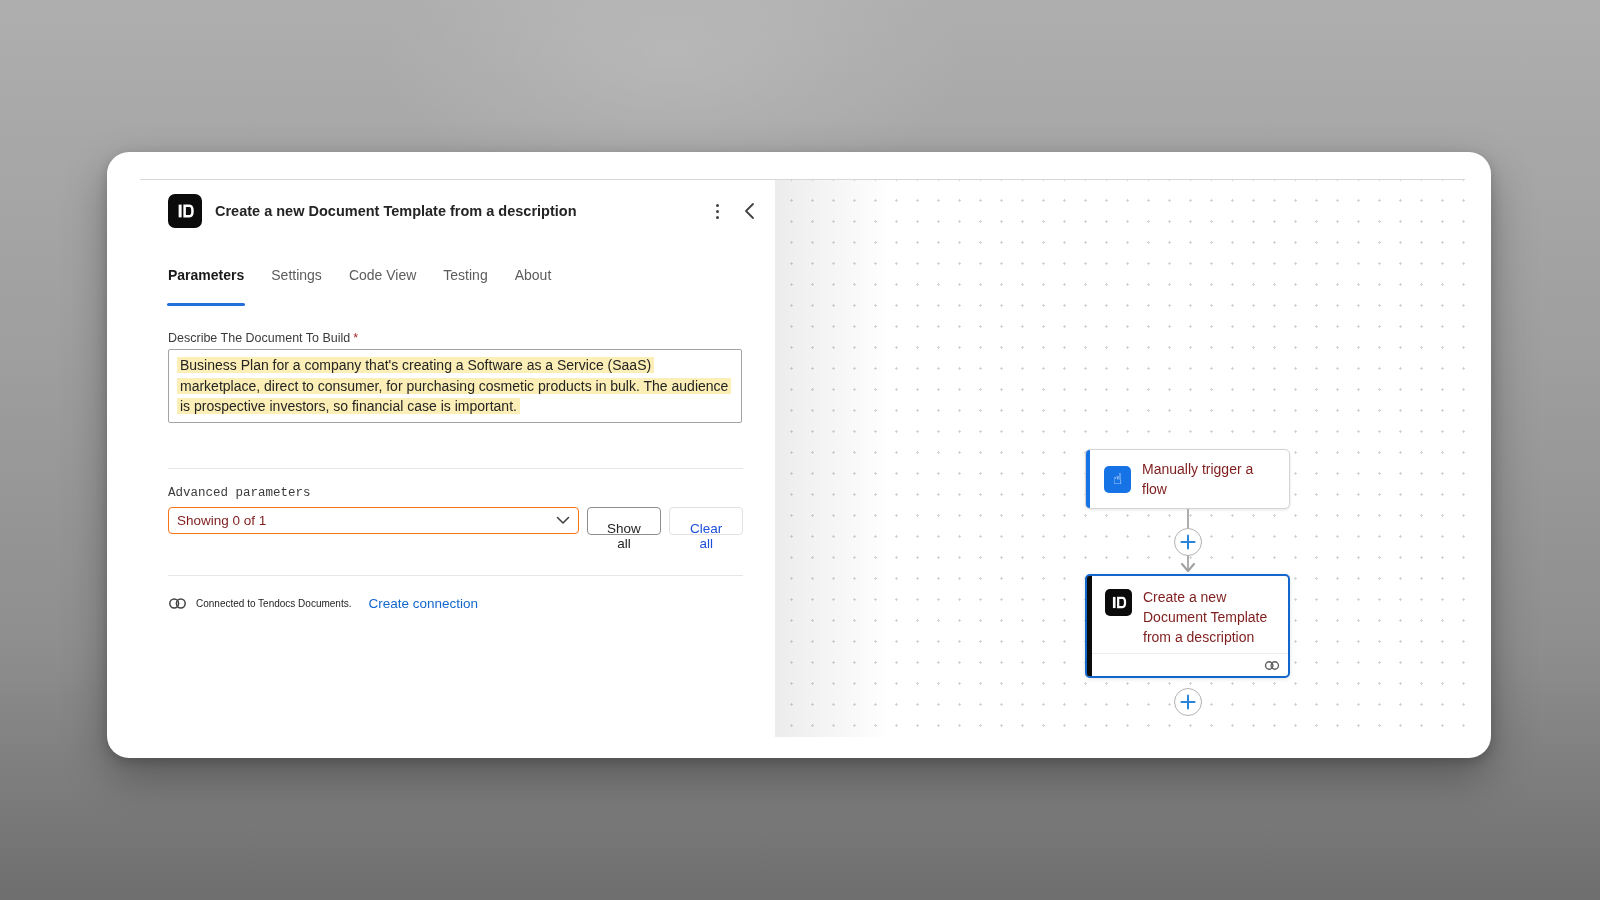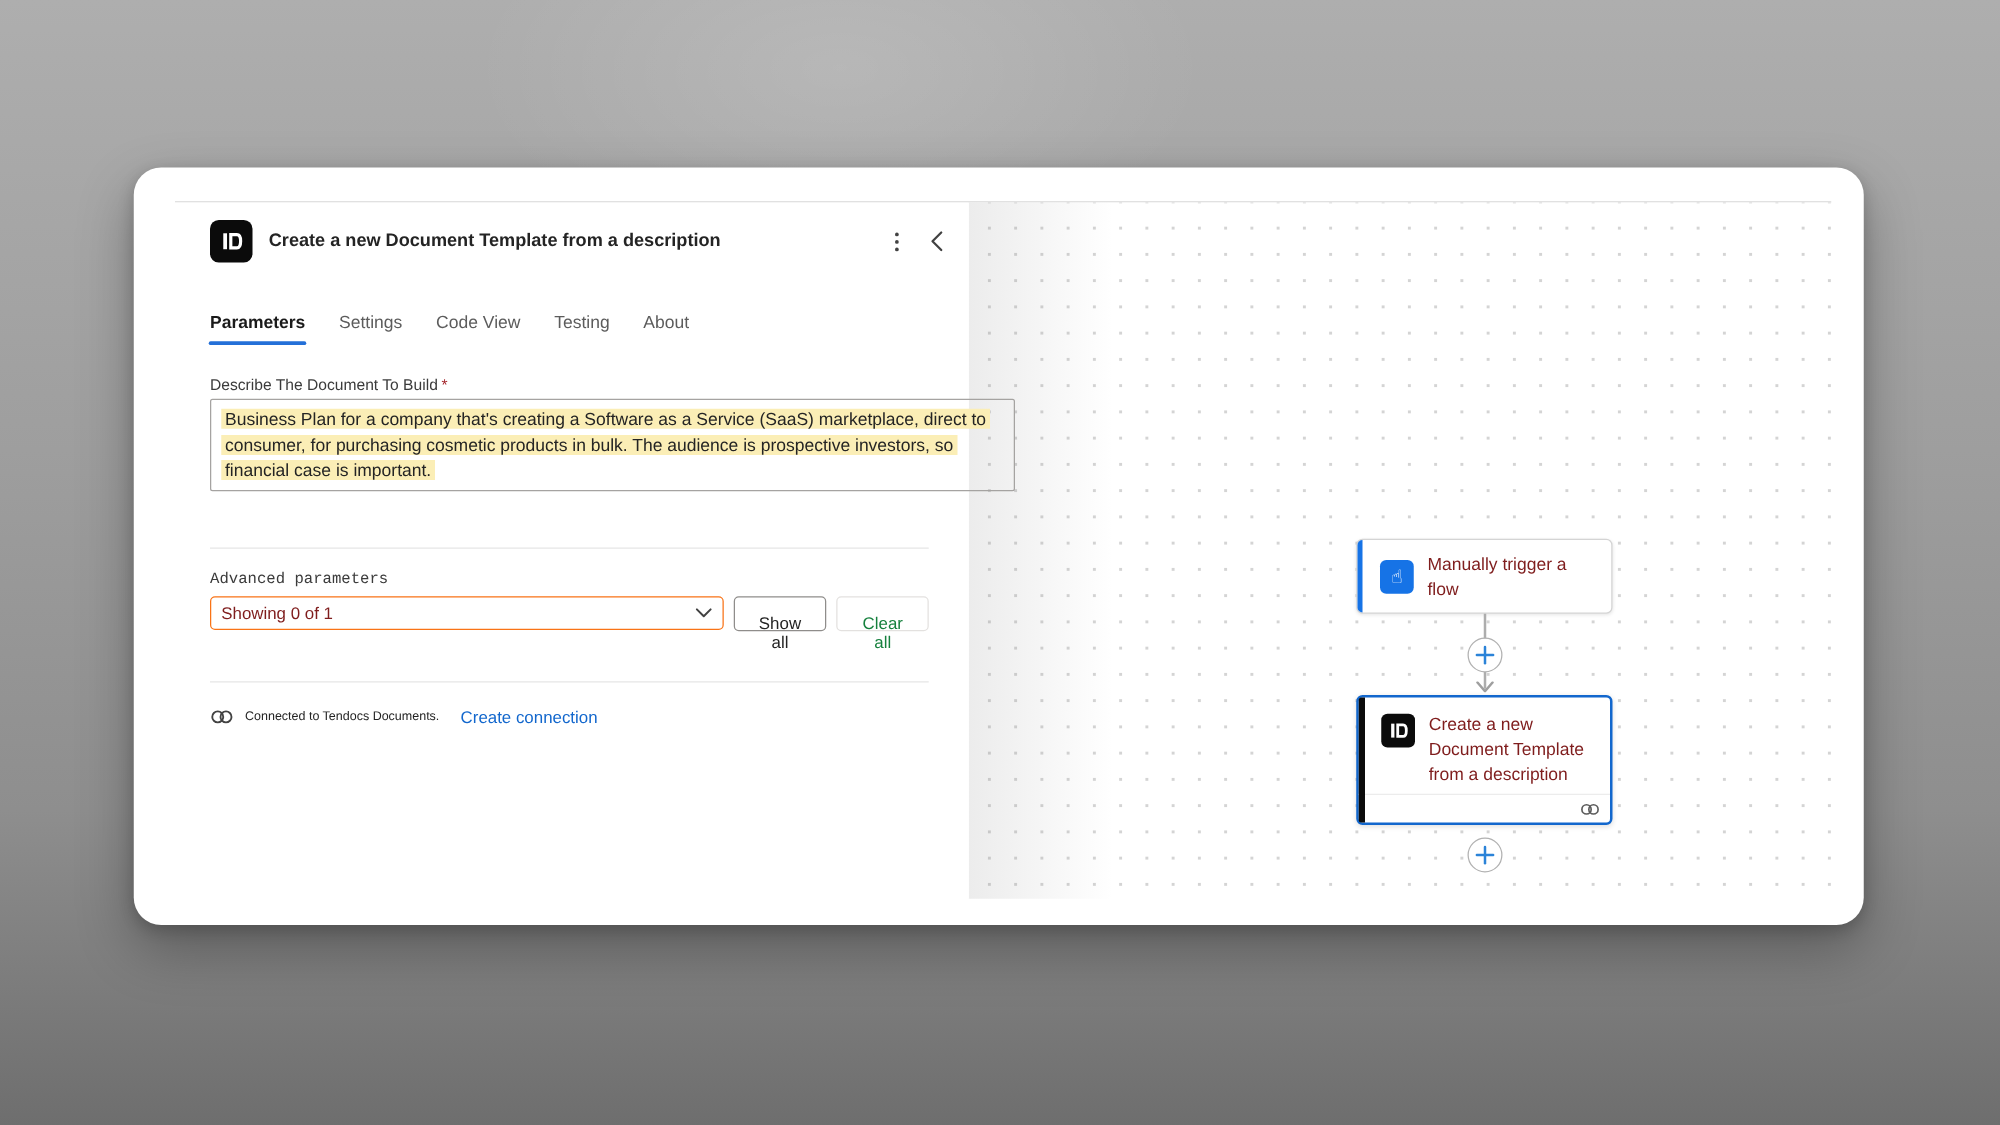--- a/index.html
+++ b/index.html
@@ -7,21 +7,21 @@
     font-family:"Liberation Sans", sans-serif; }
   body {
     background:
       radial-gradient(420px 220px at 42% 6%, rgba(255,255,255,.14), rgba(255,255,255,0) 70%),
       linear-gradient(180deg, #aeaeae 0%, #9e9e9e 40%, #8e8e8e 72%, #6e6e6e 100%);
     position:relative;
   }
 
   
   .window {
-    position:absolute; left:107px; top:134px; width:1384px; height:606px;
+    position:absolute; left:107px; top:152px; width:1384px; height:606px;
     background:#ffffff; border-radius:22px;
     box-shadow:0 18px 45px rgba(0,0,0,.30), 0 4px 12px rgba(0,0,0,.18);
   }
   .editor {
     position:absolute; left:33px; right:26px; top:27px; bottom:21px;
     border-top:1px solid #d8d8d8; display:flex;
   }
 
   
   .panel {
@@ -33,30 +33,30 @@
     flex:none; display:flex; align-items:center; justify-content:center; }
   .panel-title { margin-left:13px; font-size:14.5px; font-weight:700; color:#242424; flex:1 1 auto; }
   .icon-btn { width:24px; height:24px; display:flex; align-items:center; justify-content:center;
     cursor:pointer; border-radius:4px; flex:none; }
   .dots { display:flex; flex-direction:column; gap:3px; }
   .dots i { width:3px; height:3px; border-radius:50%; background:#424242; }
   .collapse-btn { margin-left:8px; }
 
   
   .tabs { display:flex; gap:27px; margin-top:39px; }
-  .tab { font-size:14px; color:#5c5c5c; padding-bottom:11px; position:relative; cursor:pointer; }
+  .tab { font-size:14px; color:#5c5c5c; padding-bottom:23px; position:relative; cursor:pointer; }
   .tab.active { color:#1a1a1a; font-weight:700; }
   .tab.active::after { content:""; position:absolute; left:-1px; right:-1px; bottom:0;
     height:3px; border-radius:2px; background:#2470d8; }
 
   
   .field-label { margin-top:25px; font-size:12.5px; color:#3b3b3b; }
   .req { color:#a4262c; margin-left:3px; }
   .textarea {
-    margin-top:4px; width:644px; min-height:70px; border:1px solid #a5a3a1; border-radius:2px;
+    margin-top:4px; width:574px; min-height:70px; border:1px solid #a5a3a1; border-radius:2px;
     padding:5px 8px; font-size:14px; line-height:20.5px; color:#242424; cursor:text;
   }
   .textarea mark {
     background:#fbeeb6; color:#242424; padding:0 3px;
     -webkit-box-decoration-break:clone; box-decoration-break:clone;
   }
   .divider { height:1px; background:#e6e6e6; width:575px; }
   .div1 { margin-top:45px; }
   .div2 { margin-top:40px; }
   .adv-label { margin-top:17px; font-size:12.5px; color:#3b3b3b;font-family:Liberation Mono, monospace; }
@@ -64,21 +64,21 @@
   .dropdown {
     width:427px; height:27px; border:1px solid #f97316; border-radius:4px; background:#fff;
     display:flex; align-items:center; padding:0 8px; font-size:13.5px; color:#7f1d1d; cursor:pointer;
   }
   .dropdown .dd-value { flex:1 1 auto; }
   .btn {
     height:27px; border:1px solid #8f8d8b; border-radius:4px; background:#fff;
     font-size:13.5px; color:#242424; padding:13px 12px; margin-left:8px; cursor:pointer;
     font-family:"Liberation Sans", sans-serif;
   }
-  .btn.disabled { color:#15803d; border-color:#e3e1df; cursor:default; }
+  .btn.disabled { color:#1d4ed8; border-color:#e3e1df; cursor:default; }
 
   .conn-row { margin-top:20px; display:flex; align-items:center; }
   .conn-row .chain { color:#424242; margin-right:9px; display:flex; }
   .conn-text { font-size:10px; color:#242424; }
   .conn-link { font-size:13.5px; color:#1267cd; margin-left:17px; cursor:pointer; }
 
   
   .canvas {
     flex:1 1 auto; position:relative; background:#fff;
     background-image:radial-gradient(circle, #d4d4d4 1.1px, rgba(255,255,255,0) 1.25px);

